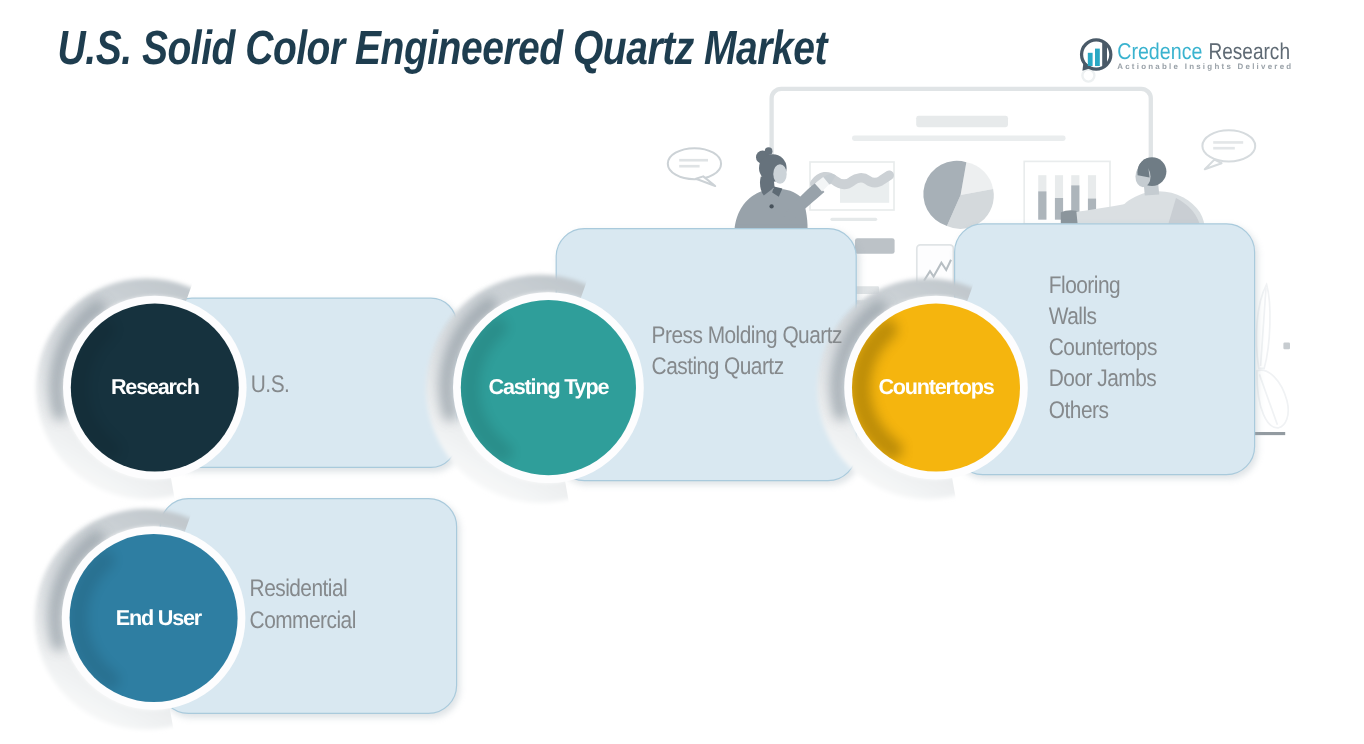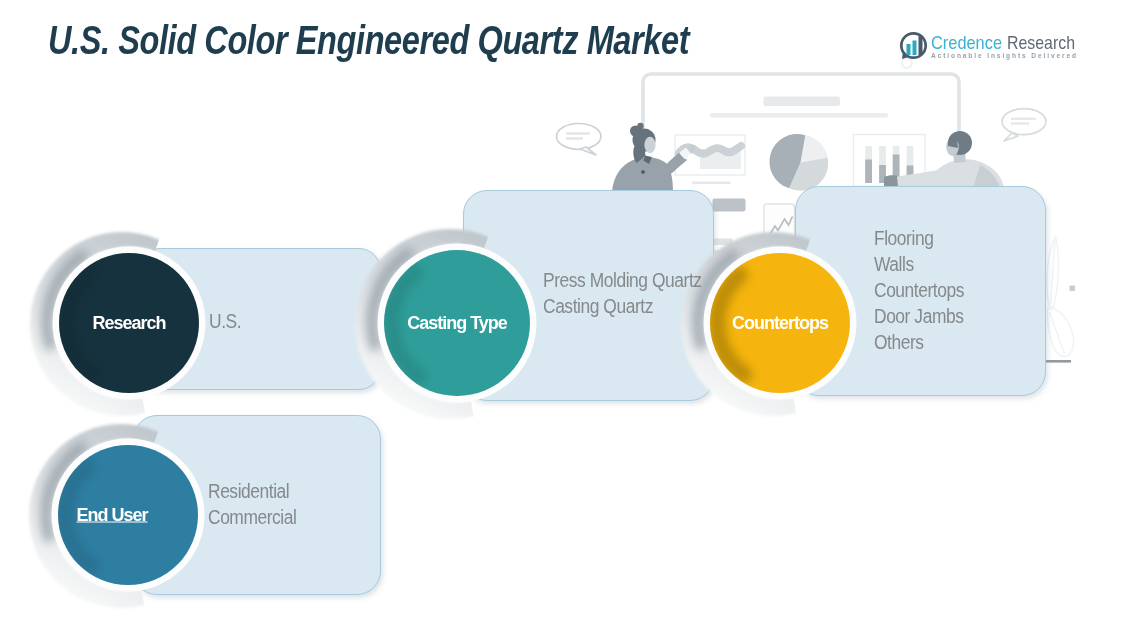--- a/index.html
+++ b/index.html
@@ -184,21 +184,21 @@
       <path fill-rule="evenodd" fill="url(#cg1)" filter="url(#bl)" d="M -99 1 a 92 92 0 1 0 184 0 a 92 92 0 1 0 -184 0 Z M -76 0 a 76 76 0 1 0 152 0 a 76 76 0 1 0 -152 0 Z"></path>
       <path d="M -47 -67.2 A 82 82 0 0 0 -79.2 21.2" fill="none" stroke="#929ca4" stroke-width="12" stroke-linecap="round" filter="url(#bl3)" opacity="0.75"></path>
     </g>
     <circle cx="0" cy="0" r="76.5" fill="#fdfdfe"></circle>
     <circle cx="0" cy="0" r="70" fill="#2e7ea2"></circle>
     <clipPath id="cp4">
         <circle cx="0" cy="0" r="70"></circle>
       </clipPath>
     <path d="M -40.5 -48.3 A 63 63 0 0 0 -36.1 51.6" fill="none" stroke="#000000" opacity="0.10" stroke-width="16" stroke-linecap="round" filter="url(#bl3)" clip-path="url(#cp4)"></path>
   </svg>
-  <div class="label" style="left:112px;top:515px;text-decoration:underline;">End User</div>
+  <div class="label" style="left:132px;top:515px;">End User</div>
 
   <div class="ctext" style="left:209px;top:308px;">U.S.</div>
   <div class="ctext" style="left:543px;top:267px;">Press Molding Quartz
 Casting Quartz</div>
   <div class="ctext" style="left:874px;top:225px;">Flooring
 Walls
 Countertops
 Door Jambs
 Others</div>
   <div class="ctext" style="left:208px;top:478px;">Residential

